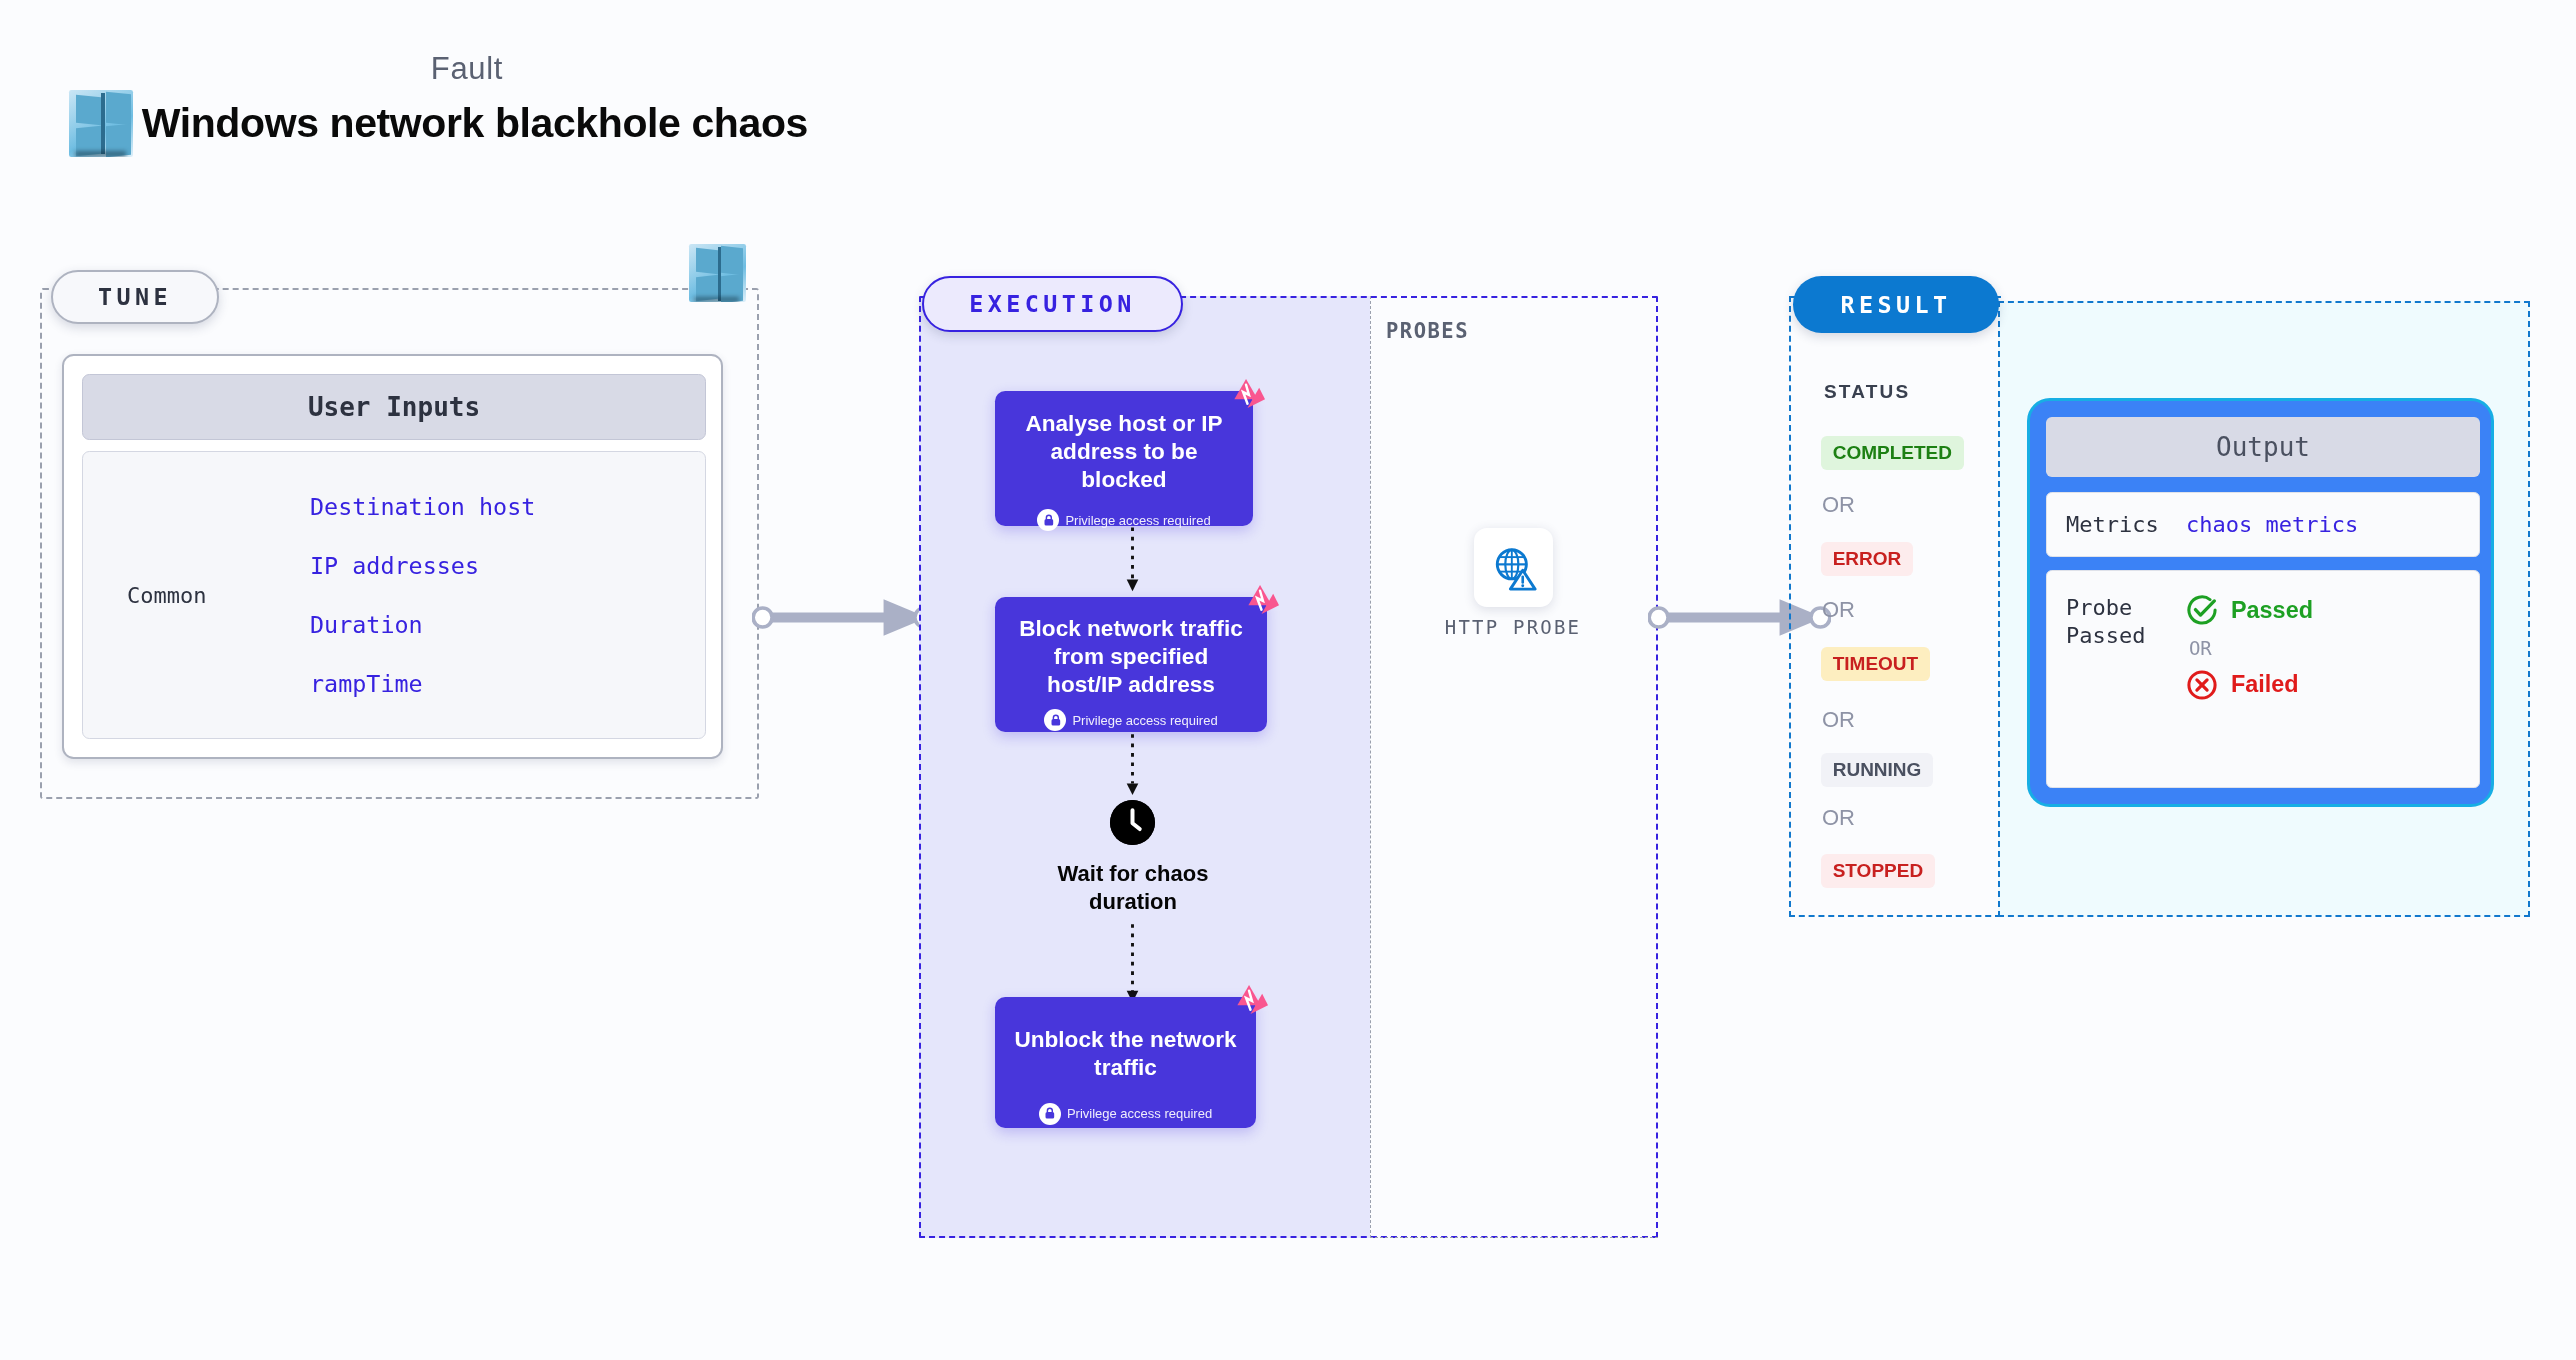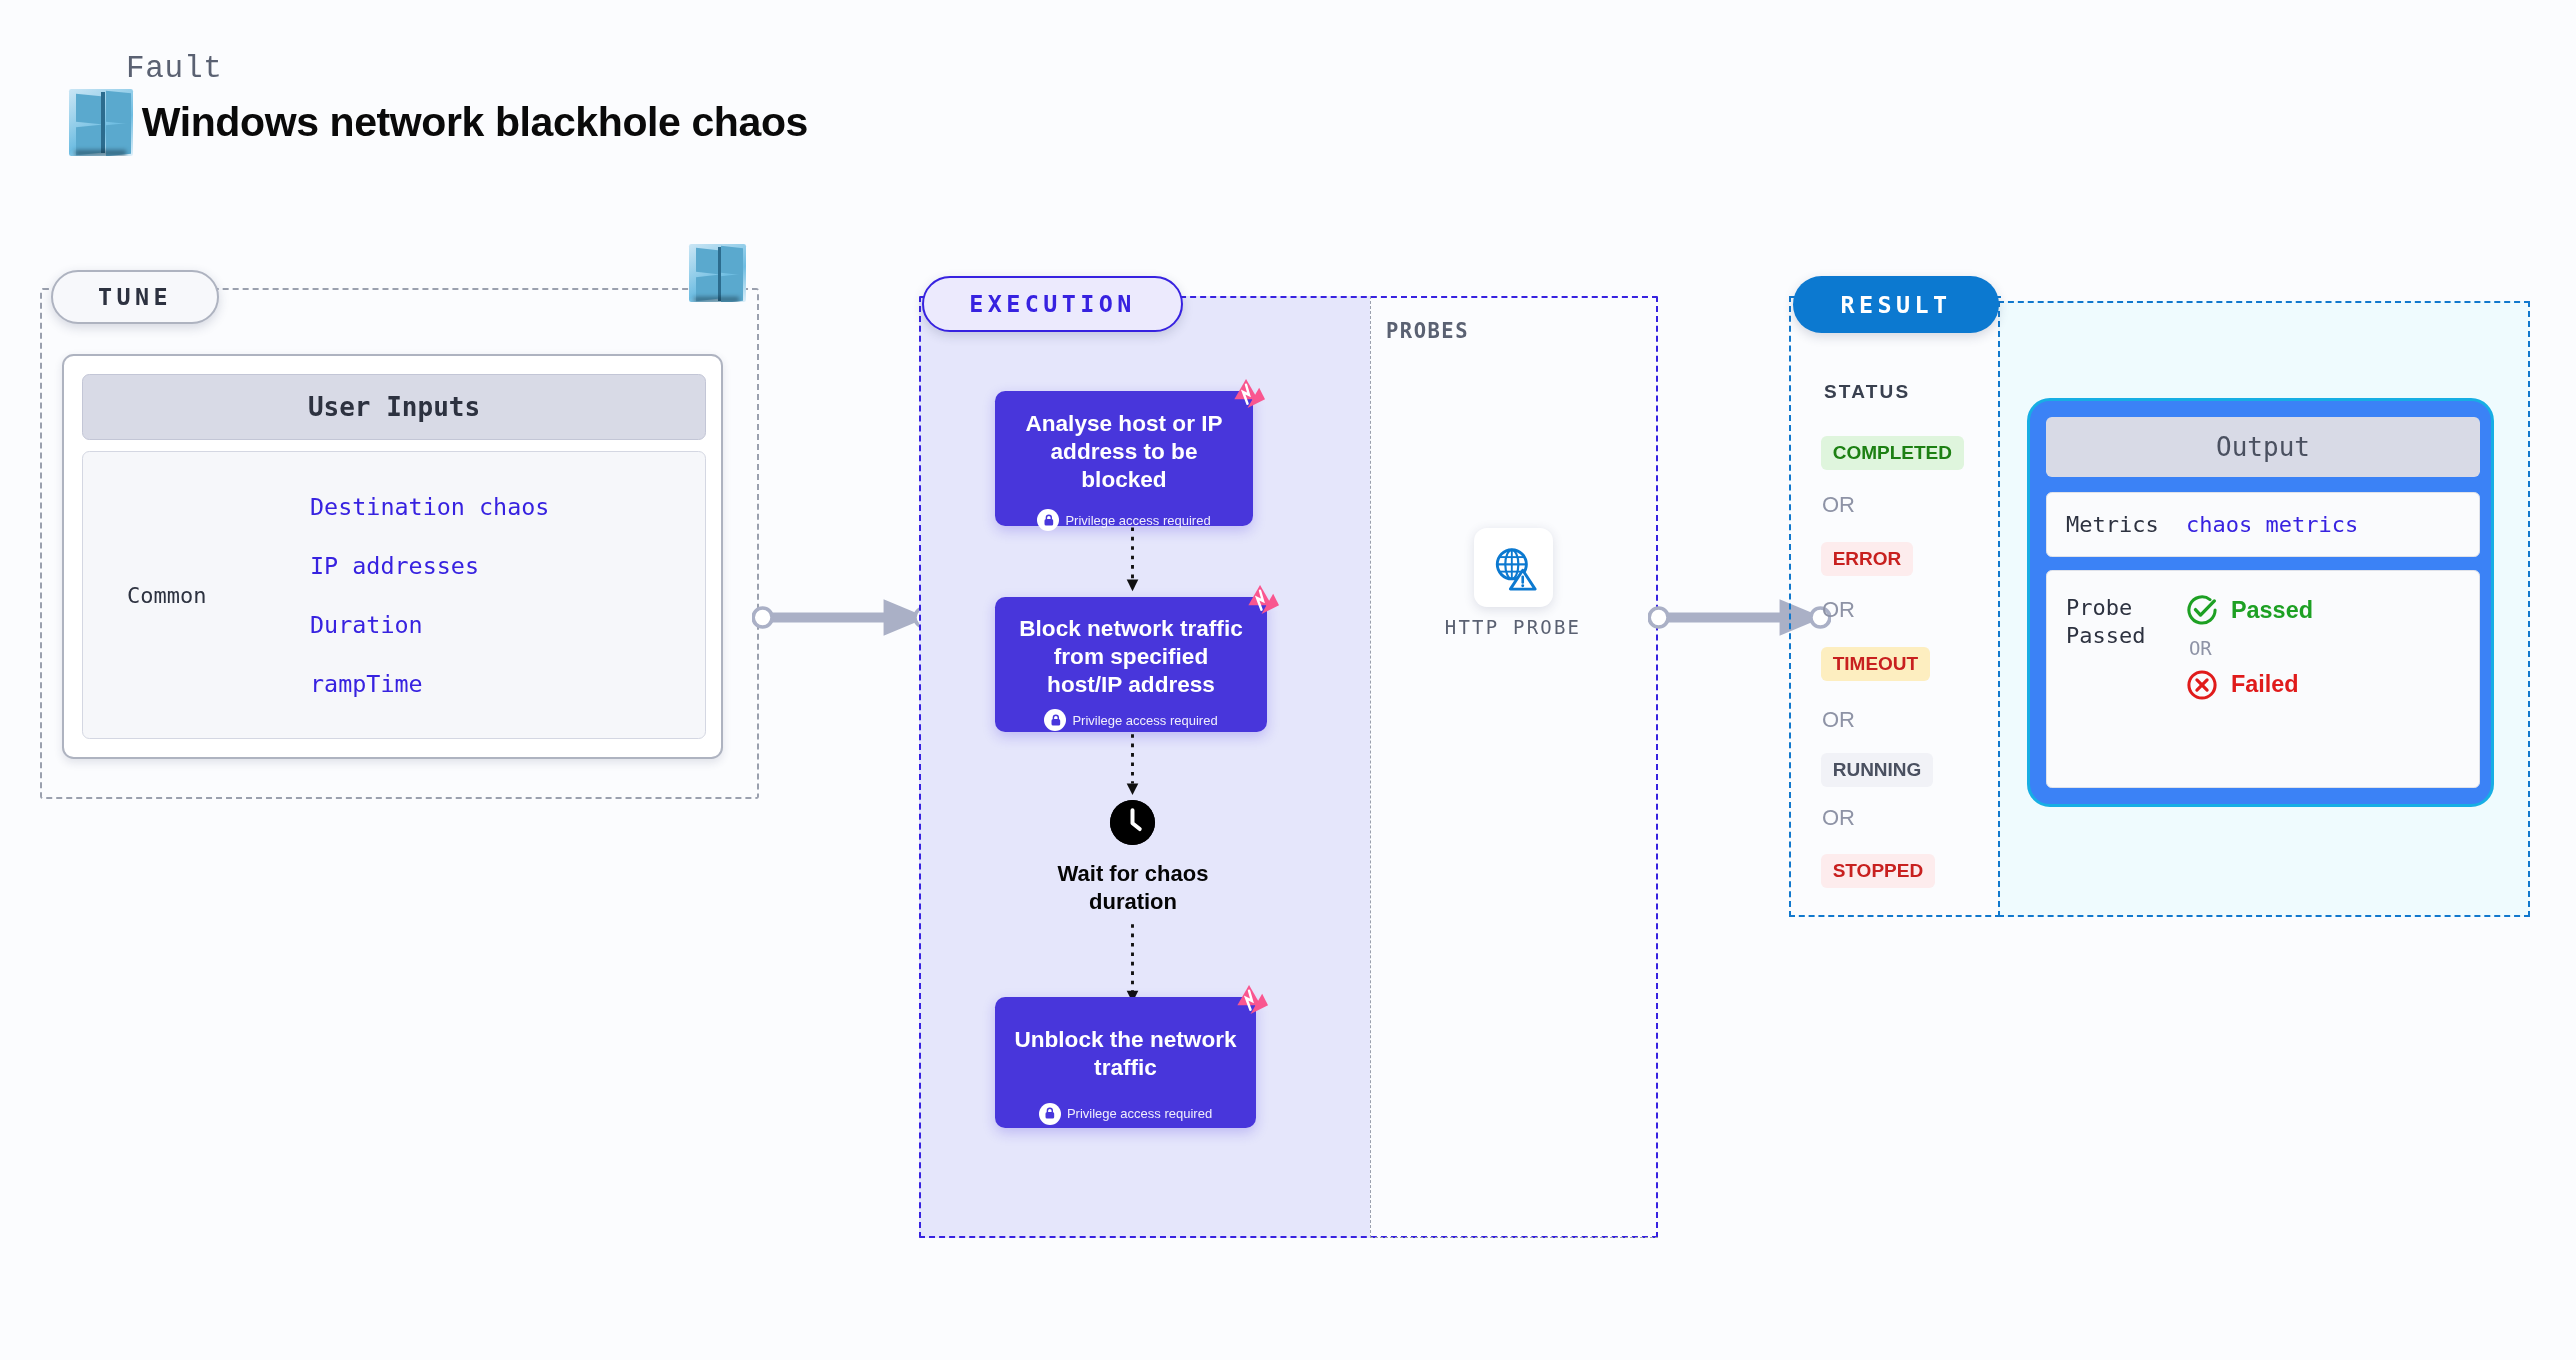--- a/index.html
+++ b/index.html
@@ -7,23 +7,24 @@
     width: 2576px; height: 1361px;
     background: #fbfcfe;
     font-family: "Liberation Sans", sans-serif;
     overflow: hidden;
   }
   #root { position: relative; width: 2576px; height: 1361px; }
 
   
   #header { position: absolute; left: 69px; top: 51px; }
   #fault-label {
-    font-family: Liberation Mono, monospace;
+    font-family: Liberation Sans, sans-serif;
     font-size: 31px; color: #5a6172; letter-spacing: 0.7px;
     margin-left: 57px;
+    text-align: center;
   }
   #title-row { display: flex; align-items: center; margin-top: 2.9px; }
   #title-text {
     font-size: 41px; font-weight: bold; color: #0a0a0a;
     letter-spacing: -0.4px; margin-left: 8.8px;
   }
 
   
   .winlogo { position: relative; display: inline-block; overflow: hidden;
              background: linear-gradient(150deg,#cbe6f5 0%,#9fd3ec 30%,#6ebde2 60%,#dff0fa 100%); }
@@ -240,21 +241,21 @@
       <span class="edge" style="left:28.5px;top:2.9px;width:3.7px;height:54px;"></span>
       <span class="shadow" style="left:5.1px;top:53px;width:45px;height:5.1px;"></span>
     </span>
   </div>
 
   <div id="userinputs-card">
     <div id="userinputs-header">User Inputs</div>
     <div id="userinputs-body">
       <div id="common-label">Common</div>
       <div id="param-list">
-        <div class="param">Destination chaos</div>
+        <div class="param">Destination host</div>
         <div class="param">IP addresses</div>
         <div class="param">Duration</div>
         <div class="param">rampTime</div>
       </div>
     </div>
   </div>
 
   <svg class="connector" style="left:752px;top:592px;" width="183" height="51" viewBox="0 0 250 70">
     <line x1="14" y1="35" x2="200" y2="35" stroke="#aab0c6" stroke-width="14"></line>
     <polygon points="180,10 240,35 180,60" fill="#aab0c6"></polygon>

